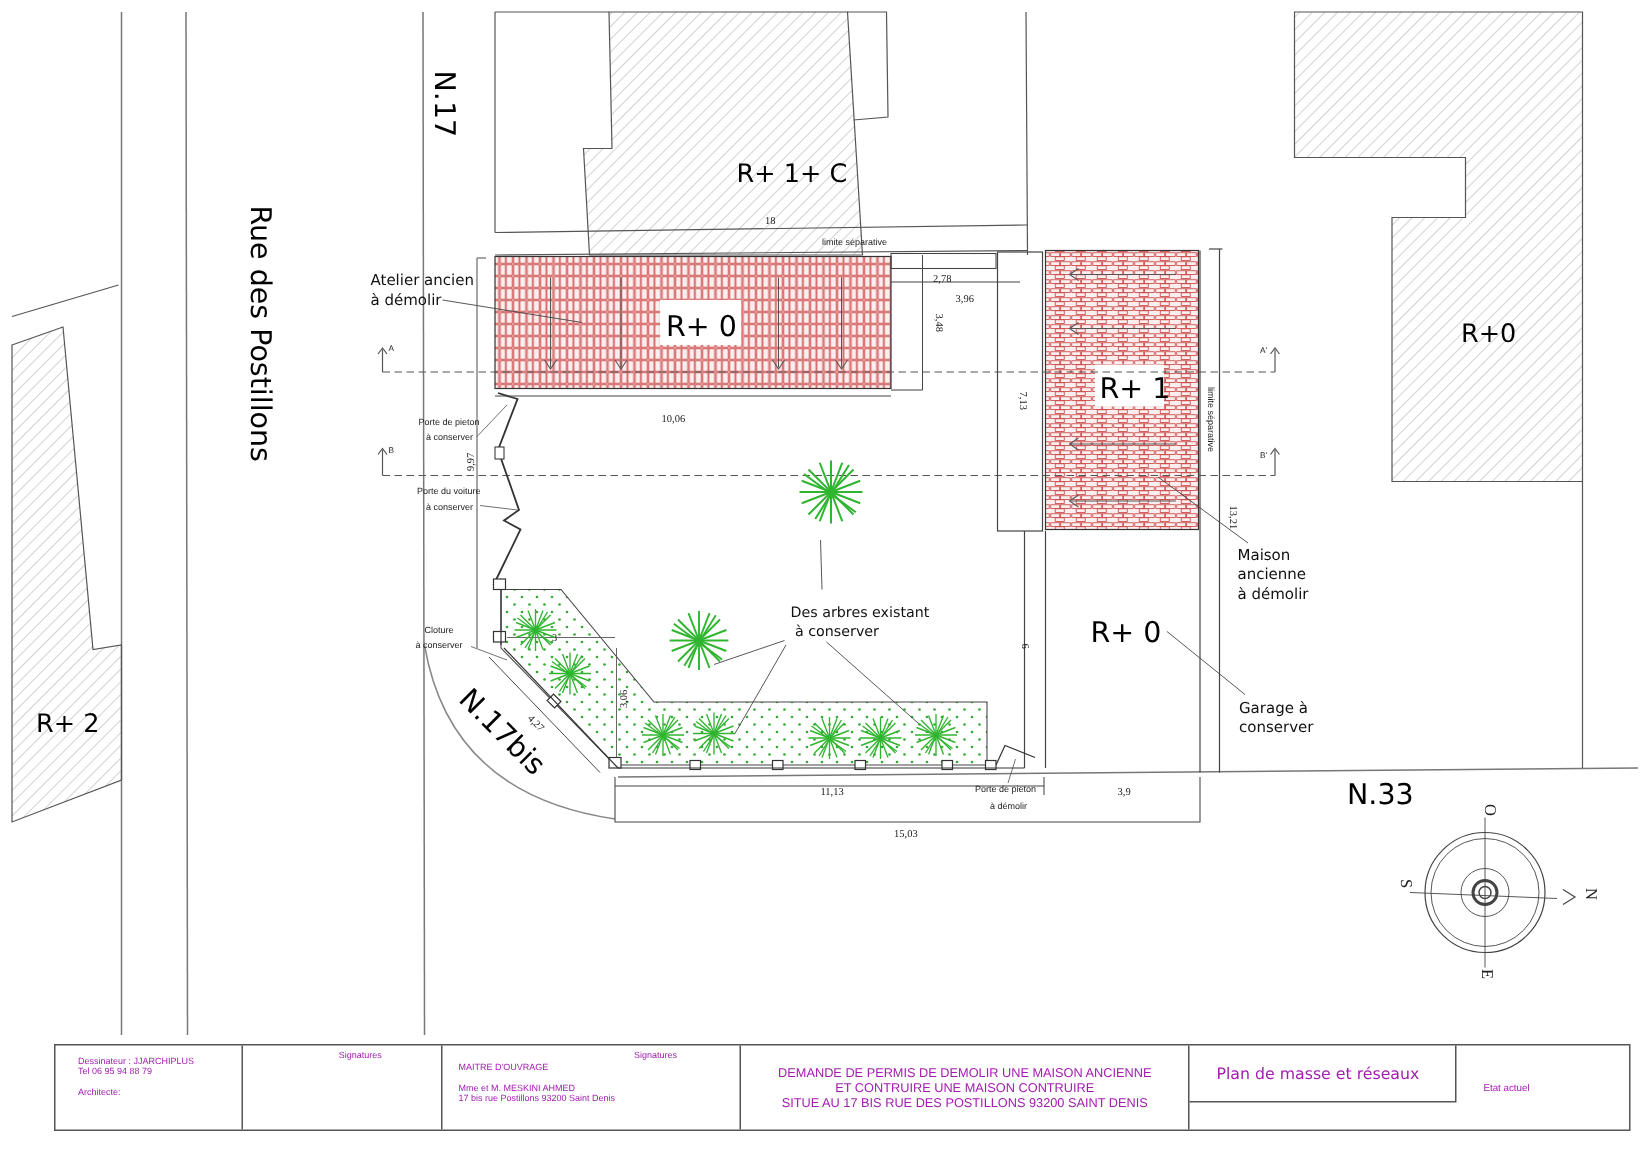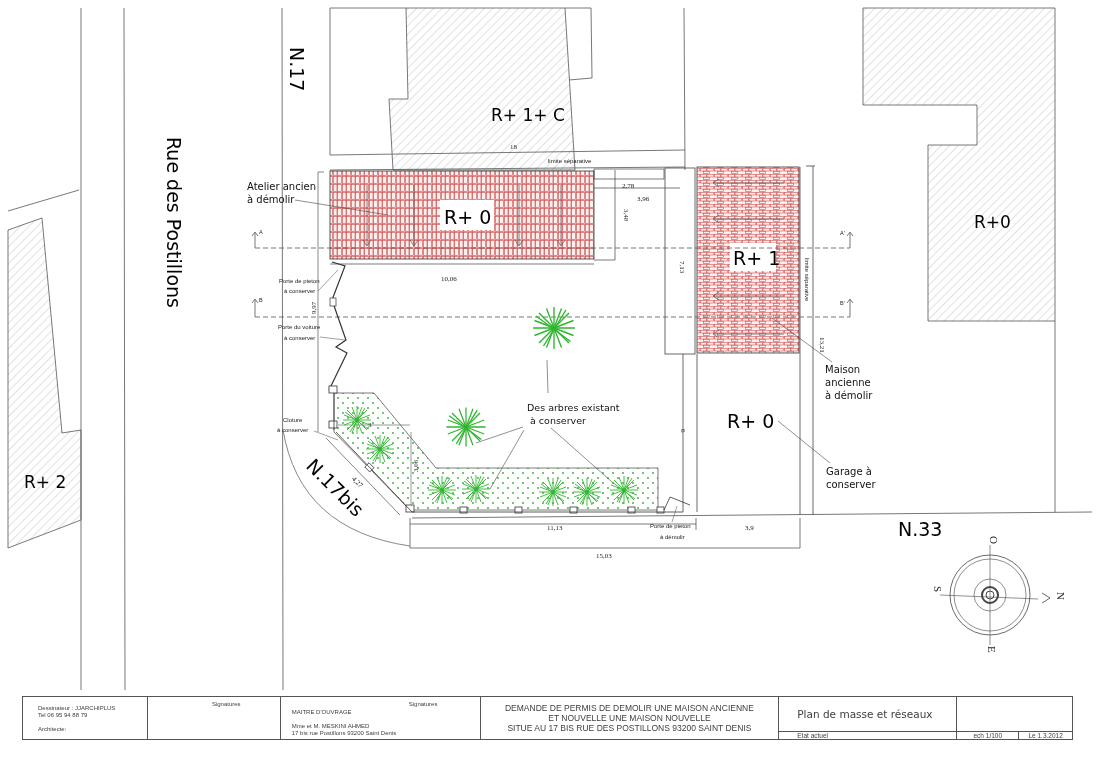--- a/index.html
+++ b/index.html
@@ -2,28 +2,28 @@
 <html><head>
 <meta charset="utf-8">
 <style>
   html, body { margin: 0; padding: 0; background: #ffffff; }
   body { width: 1100px; height: 777px; position: relative; overflow: hidden; font-family: "Liberation Sans", sans-serif; }
   #plan { position: absolute; left: 0; top: 0; width: 1100px; height: 690px; }
   .lbl { font-family: "DejaVu Sans", sans-serif; fill: #111; }
   .sm { font-family: "Liberation Sans", sans-serif; fill: #222; }
   .dim { font-family: "Liberation Serif", serif; fill: #222; }
   .big { font-family: "DejaVu Sans", sans-serif; fill: #000; }
-  .titleblock { position: absolute; left: 22px; top: 696px; width: 1051px; height: 44px; border: 1px solid #555; display: flex; box-sizing: border-box; font-family: "Liberation Sans", sans-serif; color: #404040; }
+  .titleblock { position: absolute; left: 36px; top: 696px; width: 1051px; height: 58px; border: 1px solid #555; display: flex; box-sizing: border-box; font-family: "Liberation Sans", sans-serif; color: #a21caf; }
   .tb-cell { border-right: 1px solid #555; position: relative; box-sizing: border-box; }
   .tb-cell:last-child { border-right: none; }
   .c1 { width: 125px; padding: 8px 0 0 15px; font-size: 6px; line-height: 7px; }
   .c2 { width: 133px; }
   .c3 { width: 200px; padding: 12px 0 0 11px; font-size: 6px; line-height: 7px; }
   .c4 { width: 299px; display: flex; align-items: center; justify-content: center; text-align: center; font-size: 8.5px; line-height: 10px; }
-  .c5 { width: 293px; display: flex; flex-direction: column; }
+  .c5 { width: 293px; display: flex; flex-direction: row; }
   .sig { position: absolute; top: 4px; font-size: 6px; }
   .c2 .sig { left: 64px; }
   .c3 .sig { left: 128px; }
   .row-top { height: 37px; display: flex; border-bottom: 1px solid #555; }
   .row-bot { flex: 1; display: flex; font-size: 6.5px; }
   .plan-title { width: 178px; border-right: 1px solid #555; display: flex; align-items: center; padding-left: 18px; font-family: "DejaVu Sans", sans-serif; font-size: 10.5px; box-sizing: border-box; }
   .pcmi { flex: 1; display: flex; align-items: center; justify-content: center; font-family: "DejaVu Sans", sans-serif; font-size: 17px; }
   .etat { width: 178px; border-right: 1px solid #555; display: flex; align-items: center; padding-left: 18px; box-sizing: border-box; }
   .ech { width: 62px; border-right: 1px solid #555; display: flex; align-items: center; justify-content: center; box-sizing: border-box; }
   .date { flex: 1; display: flex; align-items: center; justify-content: center; }
@@ -284,21 +284,21 @@
   <div class="tb-cell c3">
     <span class="sig">Signatures</span>
     <div>MAITRE D'OUVRAGE</div>
     <div style="height:7px"></div>
     <div>Mme et M. MESKINI AHMED</div>
     <div>17 bis rue Postillons 93200 Saint Denis</div>
   </div>
   <div class="tb-cell c4">
     <div>
       <div>DEMANDE DE PERMIS DE DEMOLIR UNE MAISON ANCIENNE</div>
-      <div>ET NOUVELLE UNE MAISON NOUVELLE</div>
+      <div>ET CONTRUIRE UNE MAISON CONTRUIRE</div>
       <div>SITUE AU 17 BIS RUE DES POSTILLONS 93200 SAINT DENIS</div>
     </div>
   </div>
   <div class="tb-cell c5">
     <div class="row-top">
       <div class="plan-title">Plan de masse et réseaux</div>
     </div>
     <div class="row-bot">
       <div class="etat">Etat actuel</div>
       <div class="ech">ech 1/100</div>

